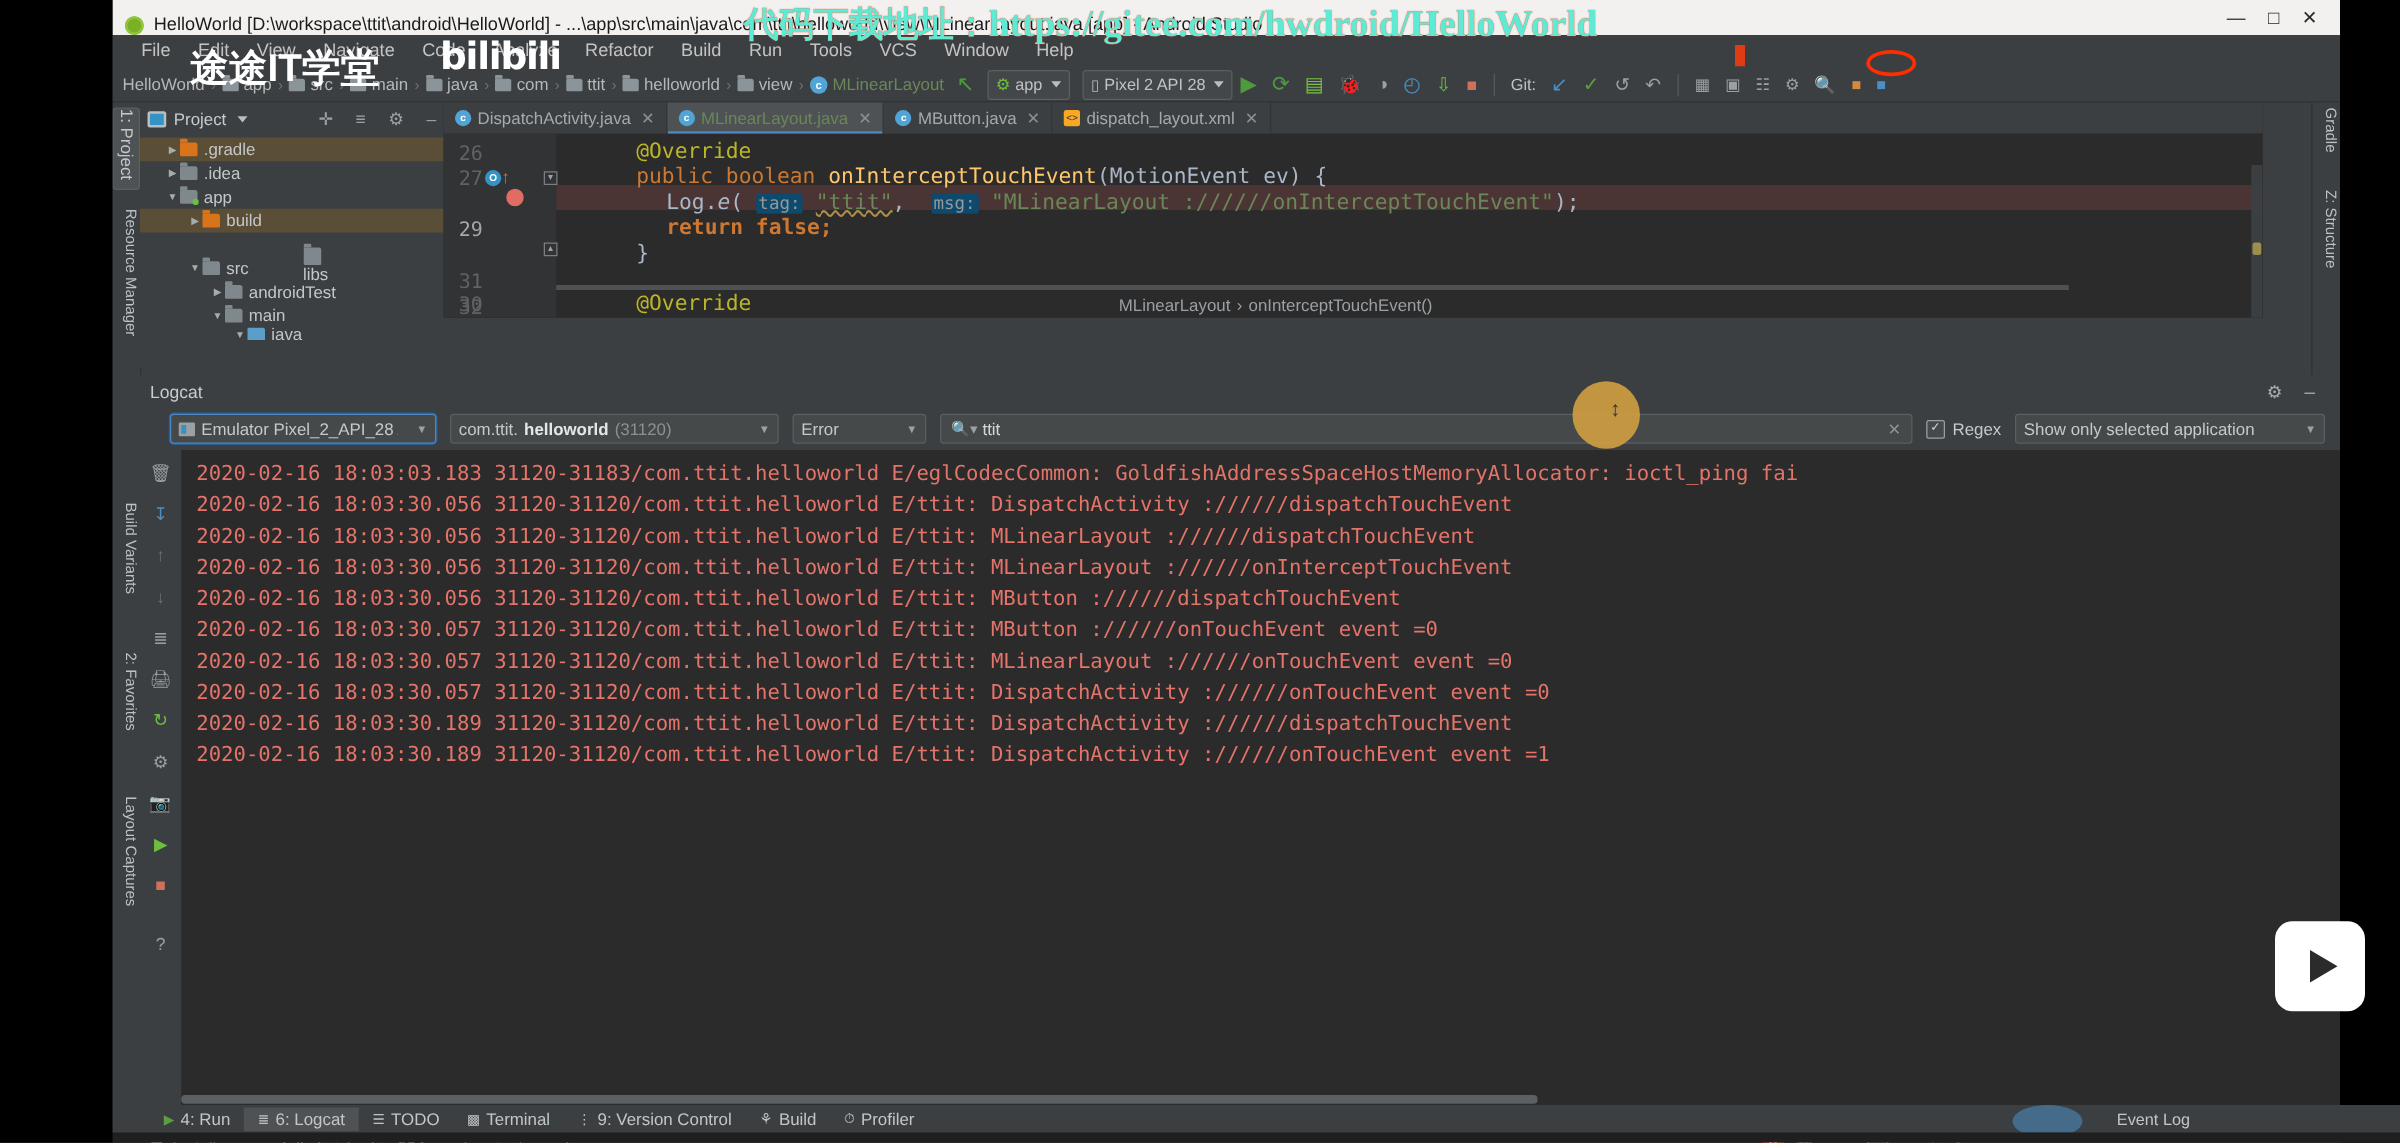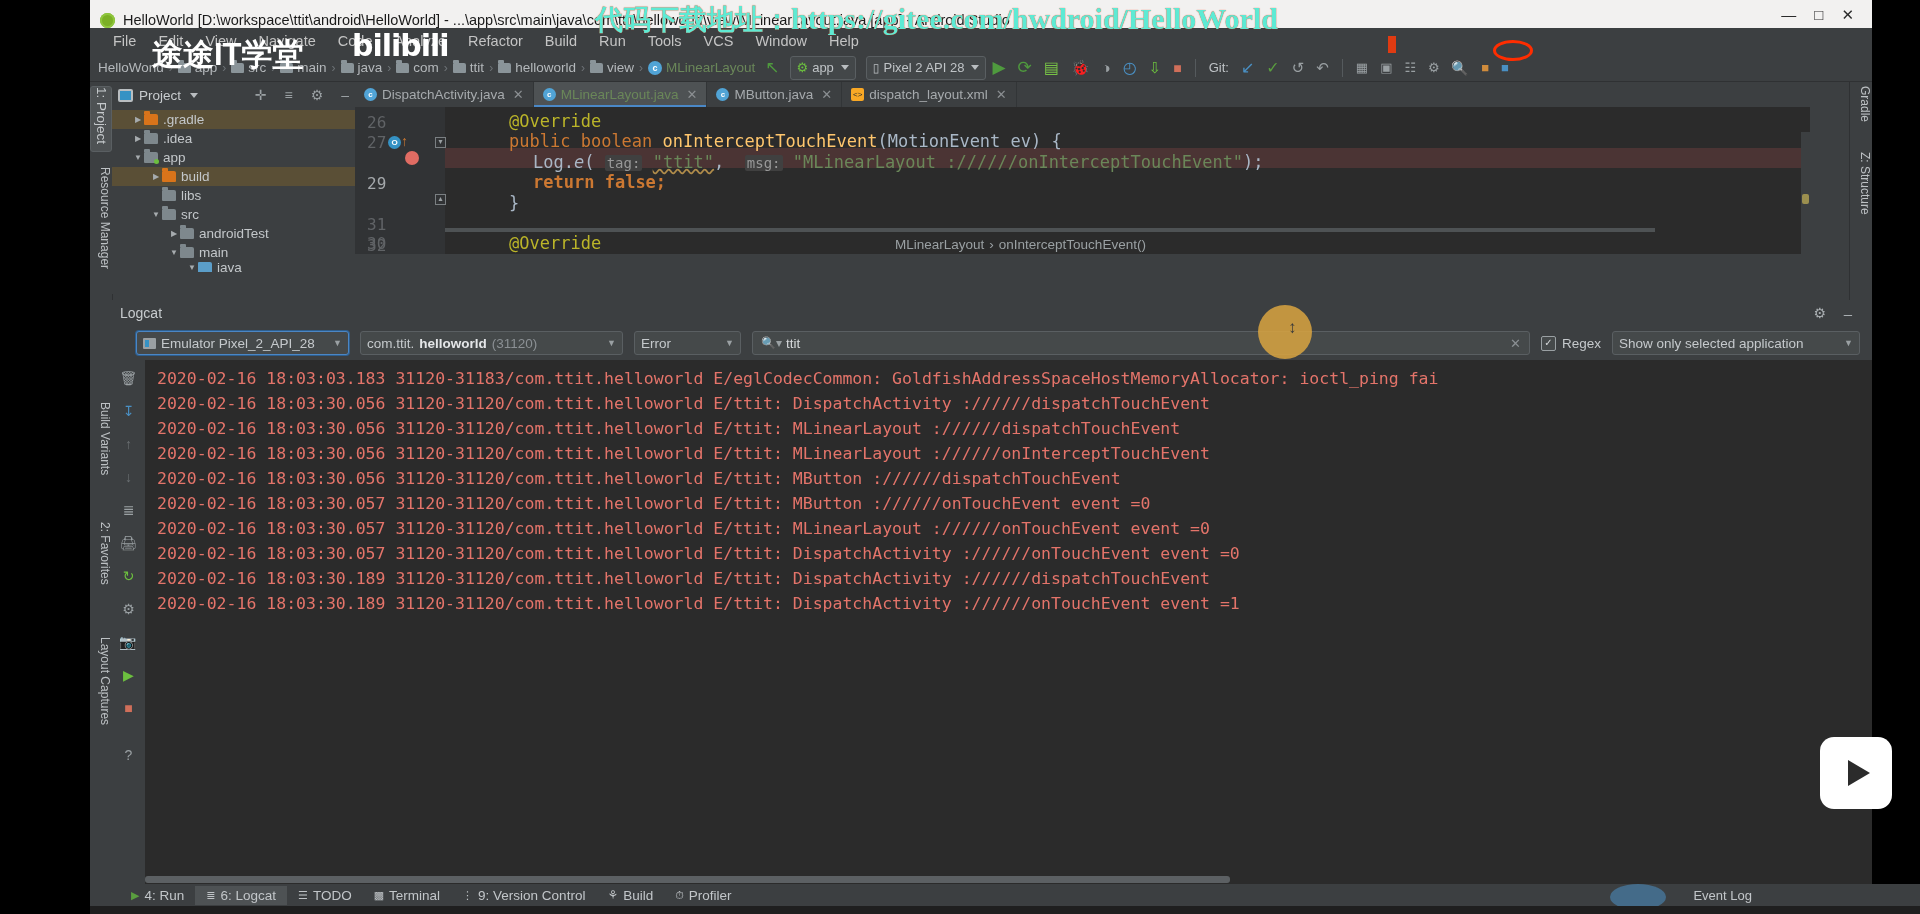--- a/index.html
+++ b/index.html
@@ -84,21 +84,21 @@
   .tab .xi{width:13px;height:13px;background:#f9a825;border-radius:2px;position:relative;font-size:8px;color:#2b2b2b;text-align:center;line-height:13px;}
   .tab .cls{color:#8b8f92;font-size:13px;margin-left:3px;}
   .code-wrap{position:relative;height:147px;background:#2b2b2b;overflow:hidden;}
   .gutter{position:absolute;left:0;top:0;width:90px;height:147px;background:#313335;}
   .codearea{position:absolute;left:90px;top:0;right:0;height:147px;
     font-family:"DejaVu Sans Mono","Liberation Mono",monospace;font-size:17px;line-height:20.4px;color:#a9b7c6;}
   .lnum{position:absolute;right:0;width:100%;text-align:left;padding-left:12px;box-sizing:border-box;
     font-family:"DejaVu Sans Mono","Liberation Mono",monospace;font-size:16px;color:#606366;line-height:20.4px;}
   .cl{position:absolute;left:0;white-space:pre;padding-left:64px;box-sizing:border-box;}
   .kw{color:#cc7832;} .ann{color:#bbb529;} .mth{color:#ffc66d;} .str{color:#6a8759;}
-  .typ{color:#a9b7c6;} .hintbg{background:#404040;color:#989898;border-radius:2px;padding:0 2px;font-size:14px;}
+  .typ{color:#a9b7c6;} .hintbg{background:#0c4a6e;color:#989898;border-radius:2px;padding:0 2px;font-size:14px;}
   .hl-line{position:absolute;left:90px;right:0;height:20.4px;background:#4b3434;}
   .bp{position:absolute;width:14px;height:14px;border-radius:50%;background:#e06c63;}
   .ovr{position:absolute;width:13px;height:13px;border-radius:50%;background:#3592c4;color:#fff;font-size:8px;
      text-align:center;line-height:13px;font-weight:bold;}
   .fold{position:absolute;width:9px;height:9px;border:1px solid #7a7f82;color:#9aa0a3;font-size:8px;text-align:center;line-height:8px;}
   .bcrumb{position:absolute;left:90px;bottom:0;height:19px;display:flex;align-items:center;gap:5px;
     font-size:13.5px;color:#9aa0a3;padding-left:450px;}
   .edscroll{position:absolute;right:0;top:25px;width:9px;height:147px;background:#3c3f41;}
   .edscroll i{position:absolute;right:1px;top:62px;width:7px;height:10px;background:#9b8f4f;border-radius:2px;display:block;}
 
@@ -299,21 +299,21 @@
       <div class="trow" style="padding-left:20px;">
         <span class="tri">▼</span>
         <span class="fldr dot"></span>
         <span>app</span>
       </div>
       <div class="trow hl" style="padding-left:38px;">
         <span class="tri">▶</span>
         <span class="fldr orange"></span>
         <span>build</span>
       </div>
-      <div class="trow" style="padding-left:38px;">
+      <div class="trow" style="padding-left:38px;flex-direction:column;">
         <span class="tri"></span>
         <span class="fldr gray"></span>
         <span>libs</span>
       </div>
       <div class="trow" style="padding-left:38px;">
         <span class="tri">▼</span>
         <span class="fldr gray"></span>
         <span>src</span>
       </div>
       <div class="trow" style="padding-left:56px;">

